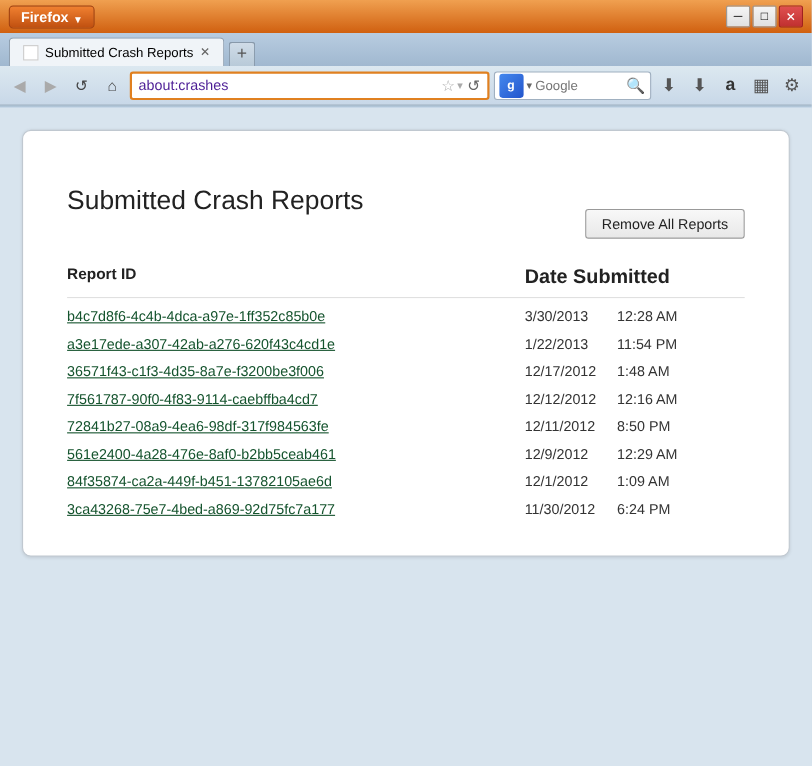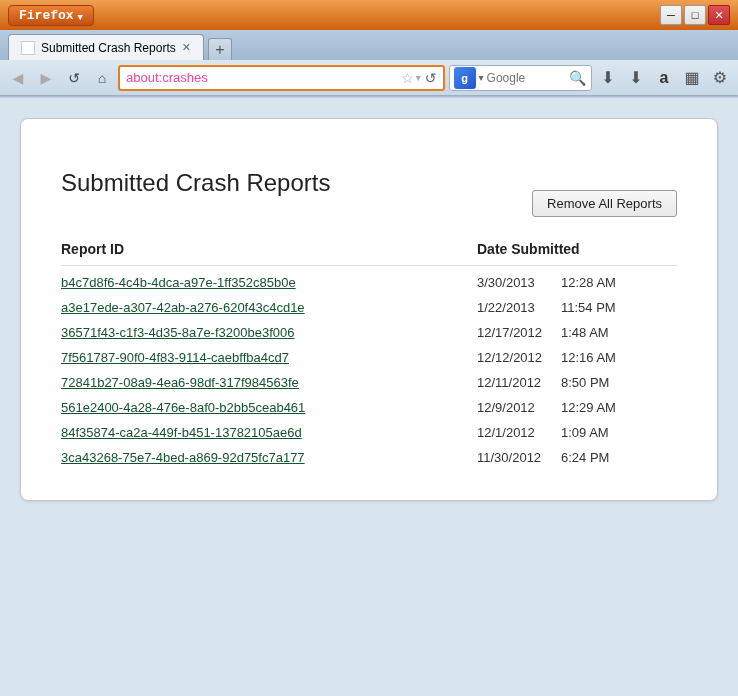--- a/index.html
+++ b/index.html
@@ -27,21 +27,20 @@
       color: white;
       font-weight: bold;
       font-size: 13px;
       border: 1px solid #a04010;
       border-radius: 4px;
       padding: 2px 10px;
       cursor: pointer;
       display: flex;
       align-items: flex-end;
       gap: 4px;
-      font-family: Liberation Mono, monospace;
     }
     .firefox-btn .arrow { font-size: 9px; }
 
     .window-controls {
       margin-left: auto;
       display: flex;
       gap: 2px;
     }
     .win-btn {
       width: 22px;
@@ -143,21 +142,21 @@
       border: 2px solid #e08020;
       border-radius: 3px;
       height: 26px;
       padding: 0 6px;
     }
     .address-bar {
       flex: 1;
       border: none;
       outline: none;
       font-size: 13px;
-      color: #ec4899;
+      color: #4c1d95;
       background: transparent;
     }
 
     .nav-icons {
       display: flex;
       align-items: center;
       gap: 4px;
     }
     .nav-icon-btn {
       width: 24px;
@@ -264,21 +263,21 @@
       gap: 22px;
     }
     .col-report-id {
       font-weight: bold;
       font-size: 14px;
       color: #222;
       flex: 1;
     }
     .col-date {
       font-weight: bold;
-      font-size: 14px;
+      font-size: 18px;
       color: #222;
       width: 200px;
       display: flex;
       gap: 40px;
     }
 
     .report-row {
       display: flex;
       justify-content: space-between;
       align-items: center;

